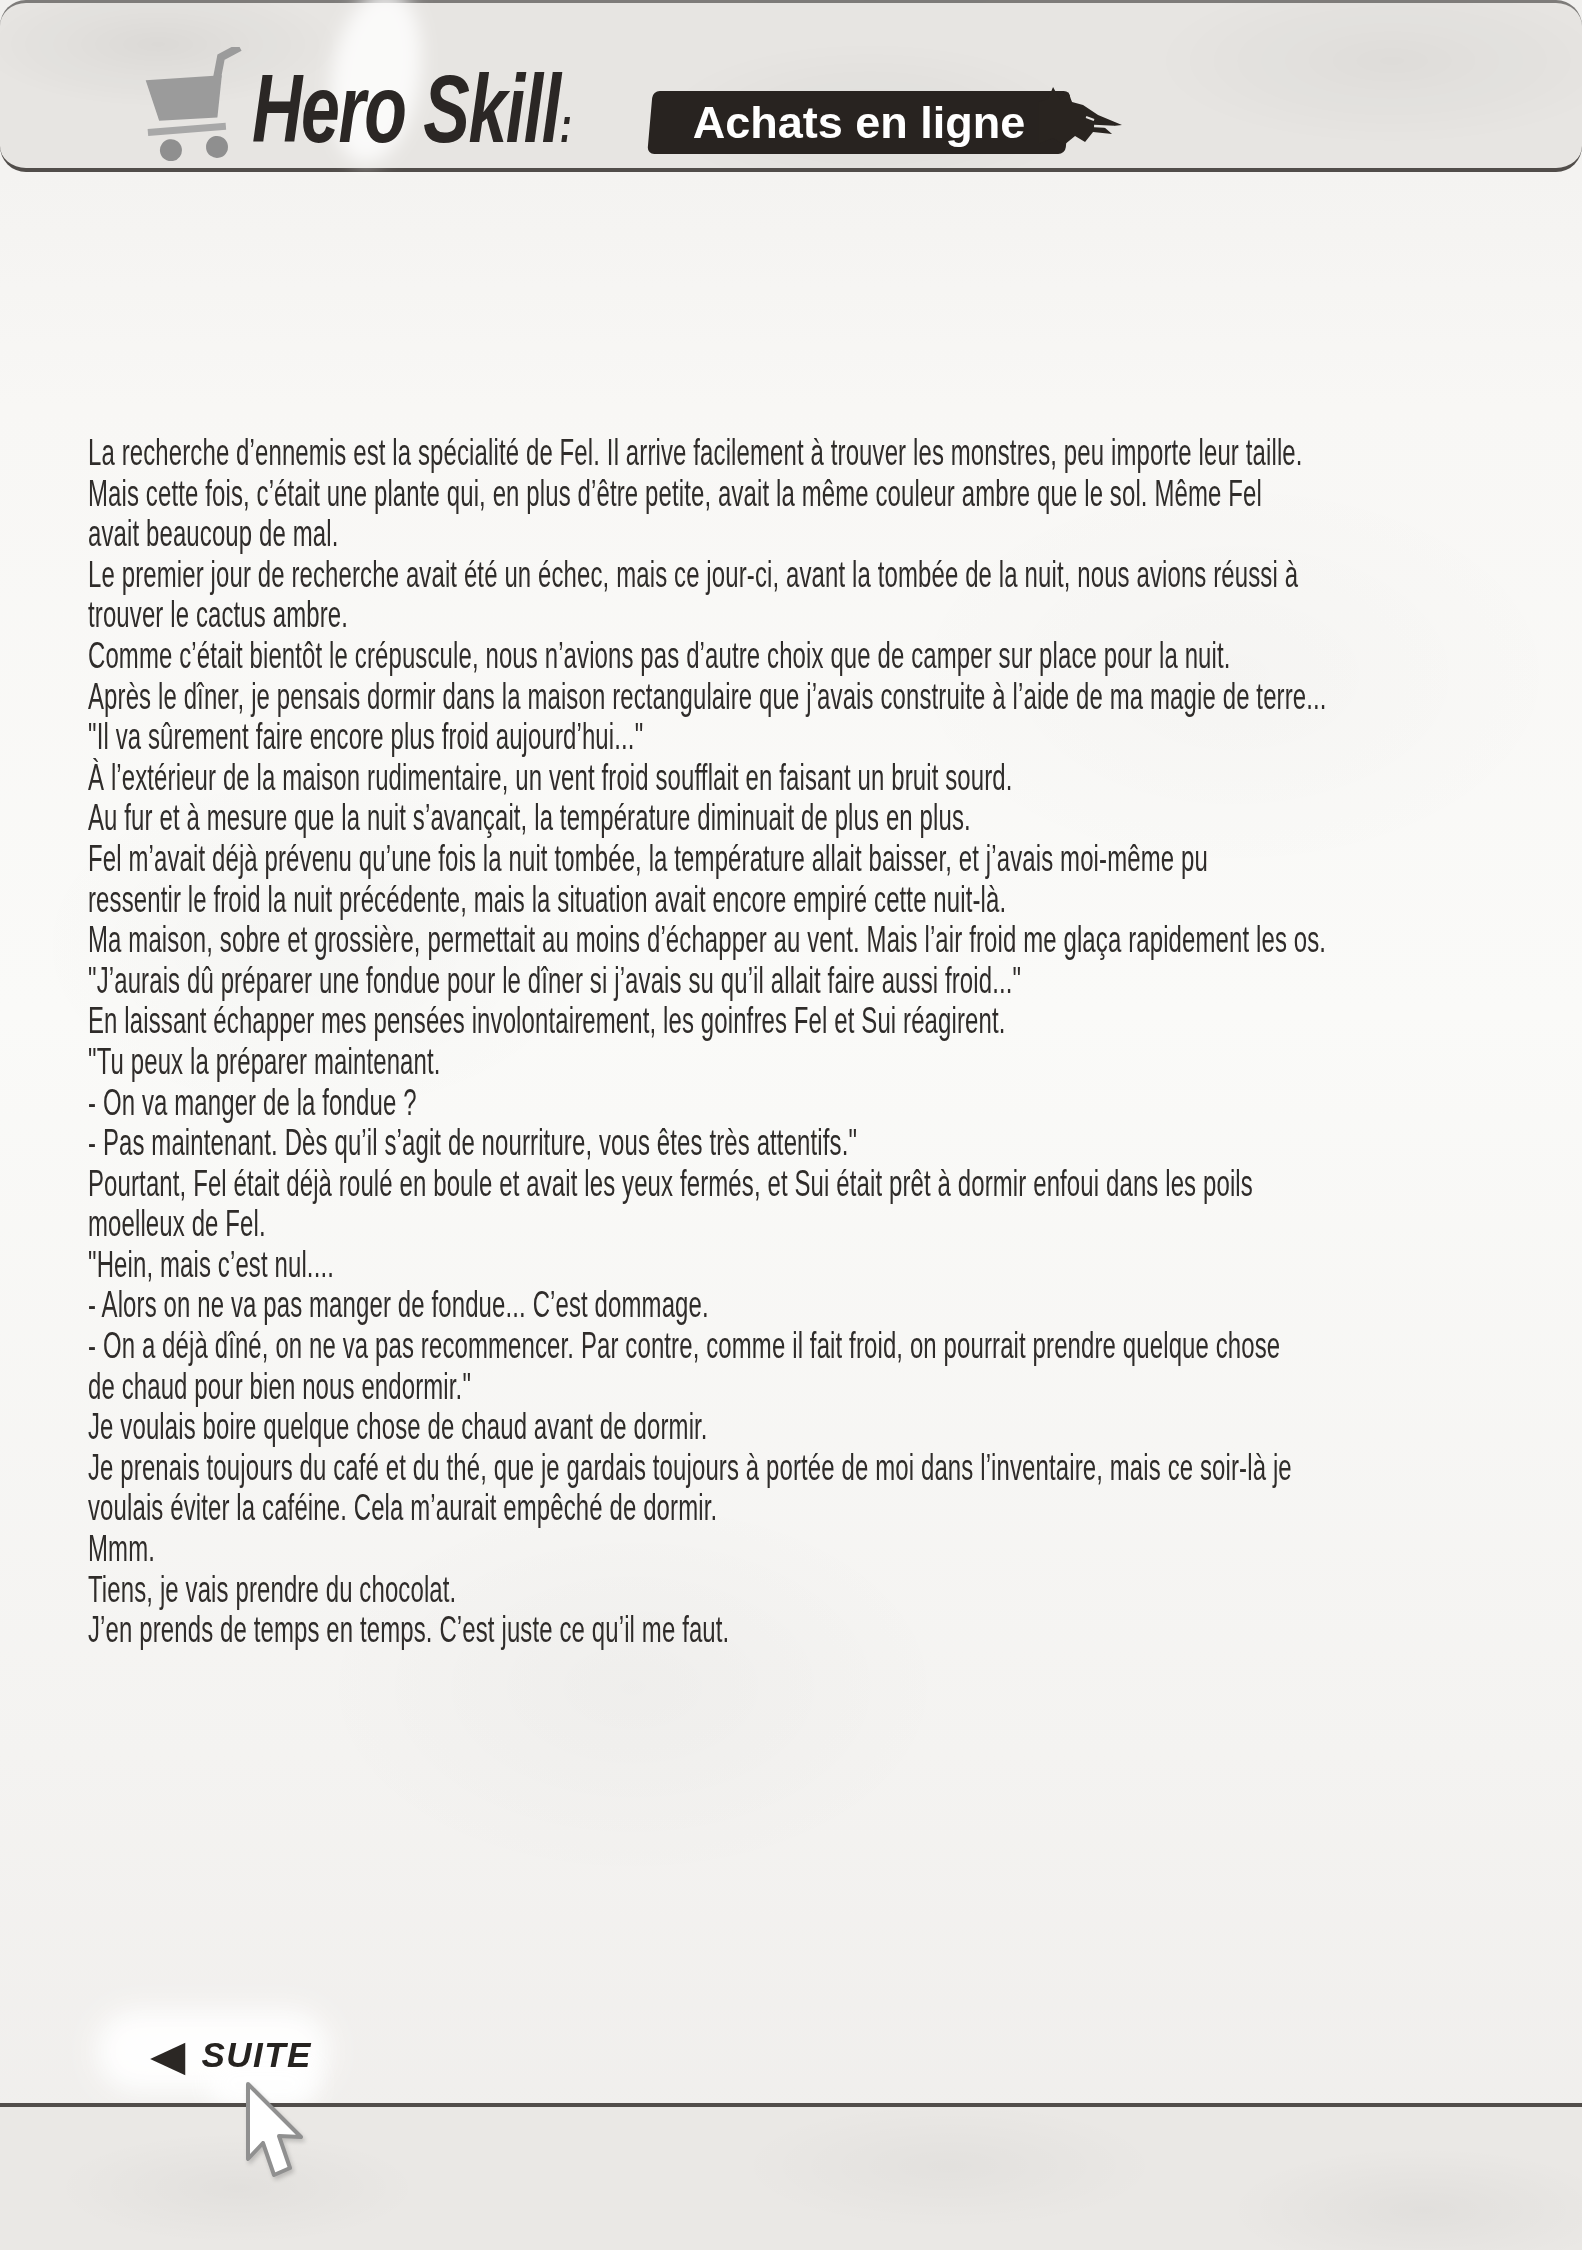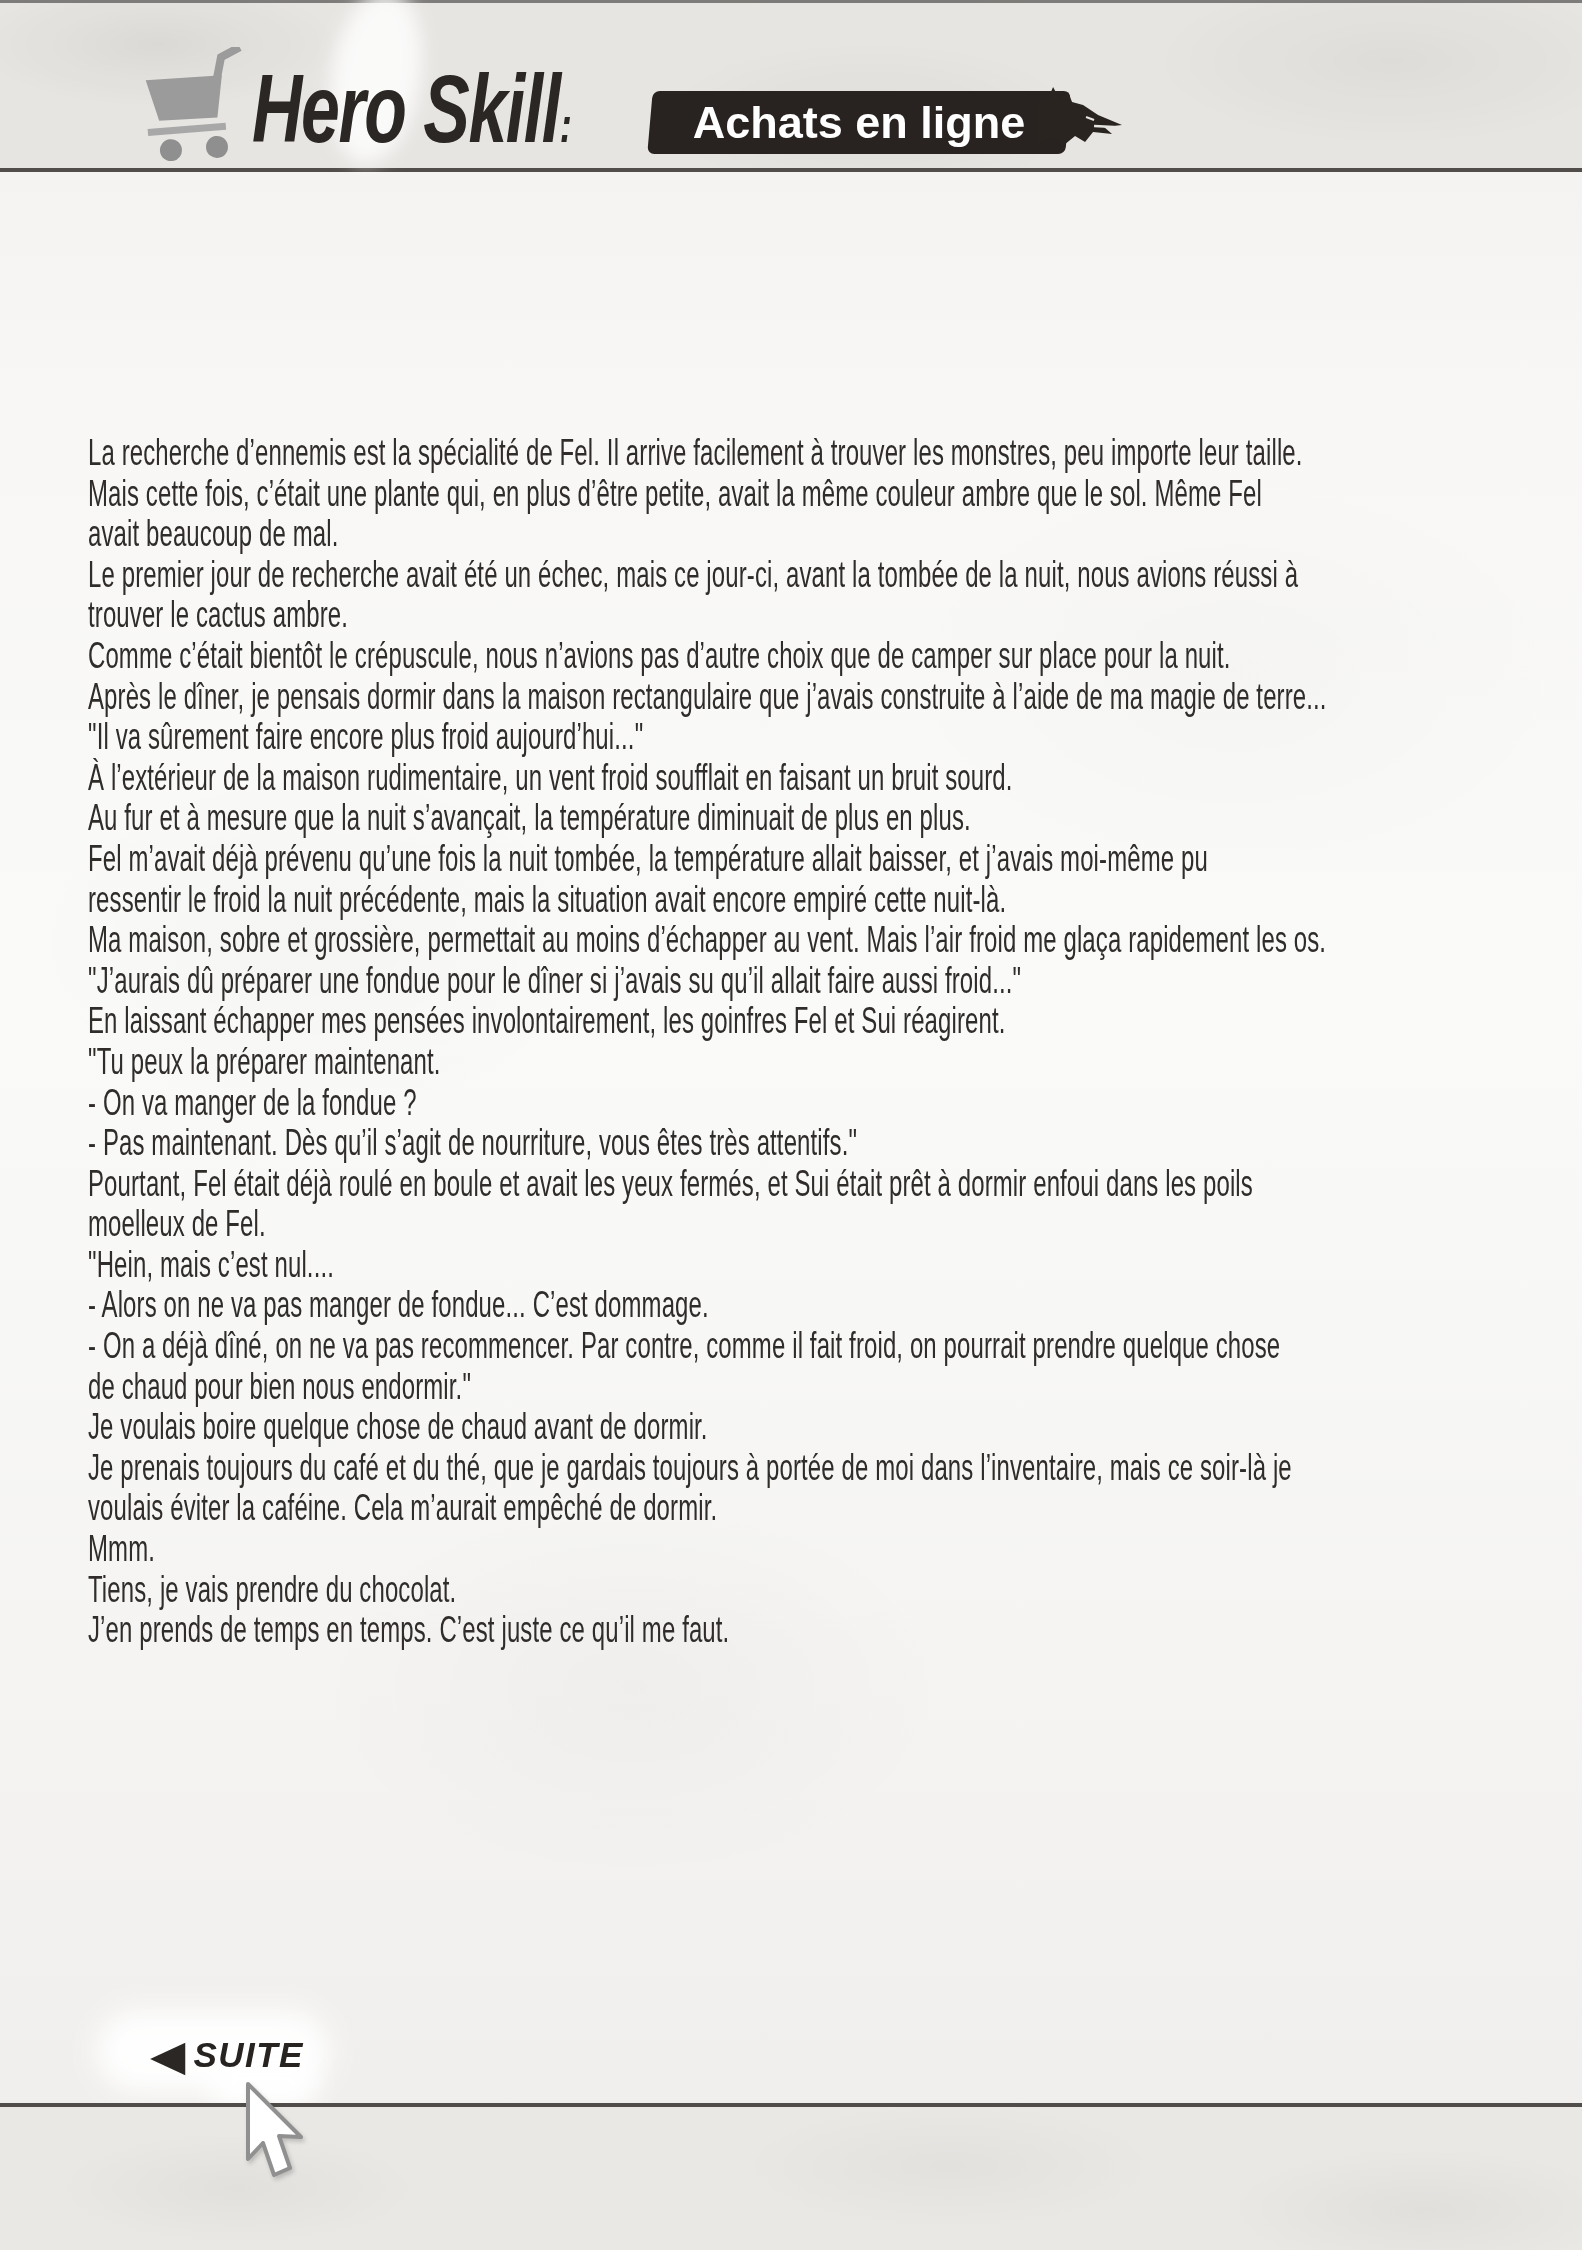--- a/index.html
+++ b/index.html
@@ -15,20 +15,21 @@
   
   .header{
     position:absolute;left:0;top:0;width:1582px;height:165px;
     background:
       radial-gradient(260px 90px at 10% 25%, rgba(0,0,0,0.05), transparent 70%),
       radial-gradient(300px 110px at 55% 70%, rgba(0,0,0,0.035), transparent 70%),
       radial-gradient(340px 120px at 88% 35%, rgba(0,0,0,0.04), transparent 70%),
       #e7e5e2;
     border-top:3px solid rgba(40,38,36,0.55);
     border-bottom:4px solid #514d4a;
+    border-radius:26px;
   }
   .white-streak{
     position:absolute;left:332px;top:-14px;width:88px;height:175px;
     background:rgba(255,255,255,0.8);border-radius:50%;
     filter:blur(9px);transform:rotate(9deg);
   }
   .cart{position:absolute;left:128px;top:44px;width:132px;height:114px;}
   .title{
     position:absolute;left:252px;top:56px;height:100px;
     font-style:italic;font-weight:bold;font-size:97px;line-height:100px;
@@ -65,21 +66,21 @@
   }
   .suite{
     position:absolute;left:150px;top:2032px;height:46px;
     display:flex;align-items:center;cursor:pointer;z-index:4;
   }
   .suite-tri{
     font-size:46px;line-height:46px;color:#2b2724;
     transform:scaleY(0.92);
   }
   .suite-label{
-    margin-left:8px;font-size:35px;line-height:46px;font-weight:bold;font-style:italic;
+    margin-left:16px;font-size:35px;line-height:46px;font-weight:bold;font-style:italic;
     color:#262320;letter-spacing:1.5px;
   }
   .footer-band{
     position:absolute;left:0;top:2103px;width:1582px;height:147px;
     border-top:4px solid #514d4a;
     background:
       radial-gradient(260px 80px at 15% 55%, rgba(0,0,0,0.035), transparent 70%),
       radial-gradient(300px 90px at 60% 40%, rgba(0,0,0,0.03), transparent 70%),
       radial-gradient(280px 90px at 90% 70%, rgba(0,0,0,0.04), transparent 70%),
       #eae8e5;

